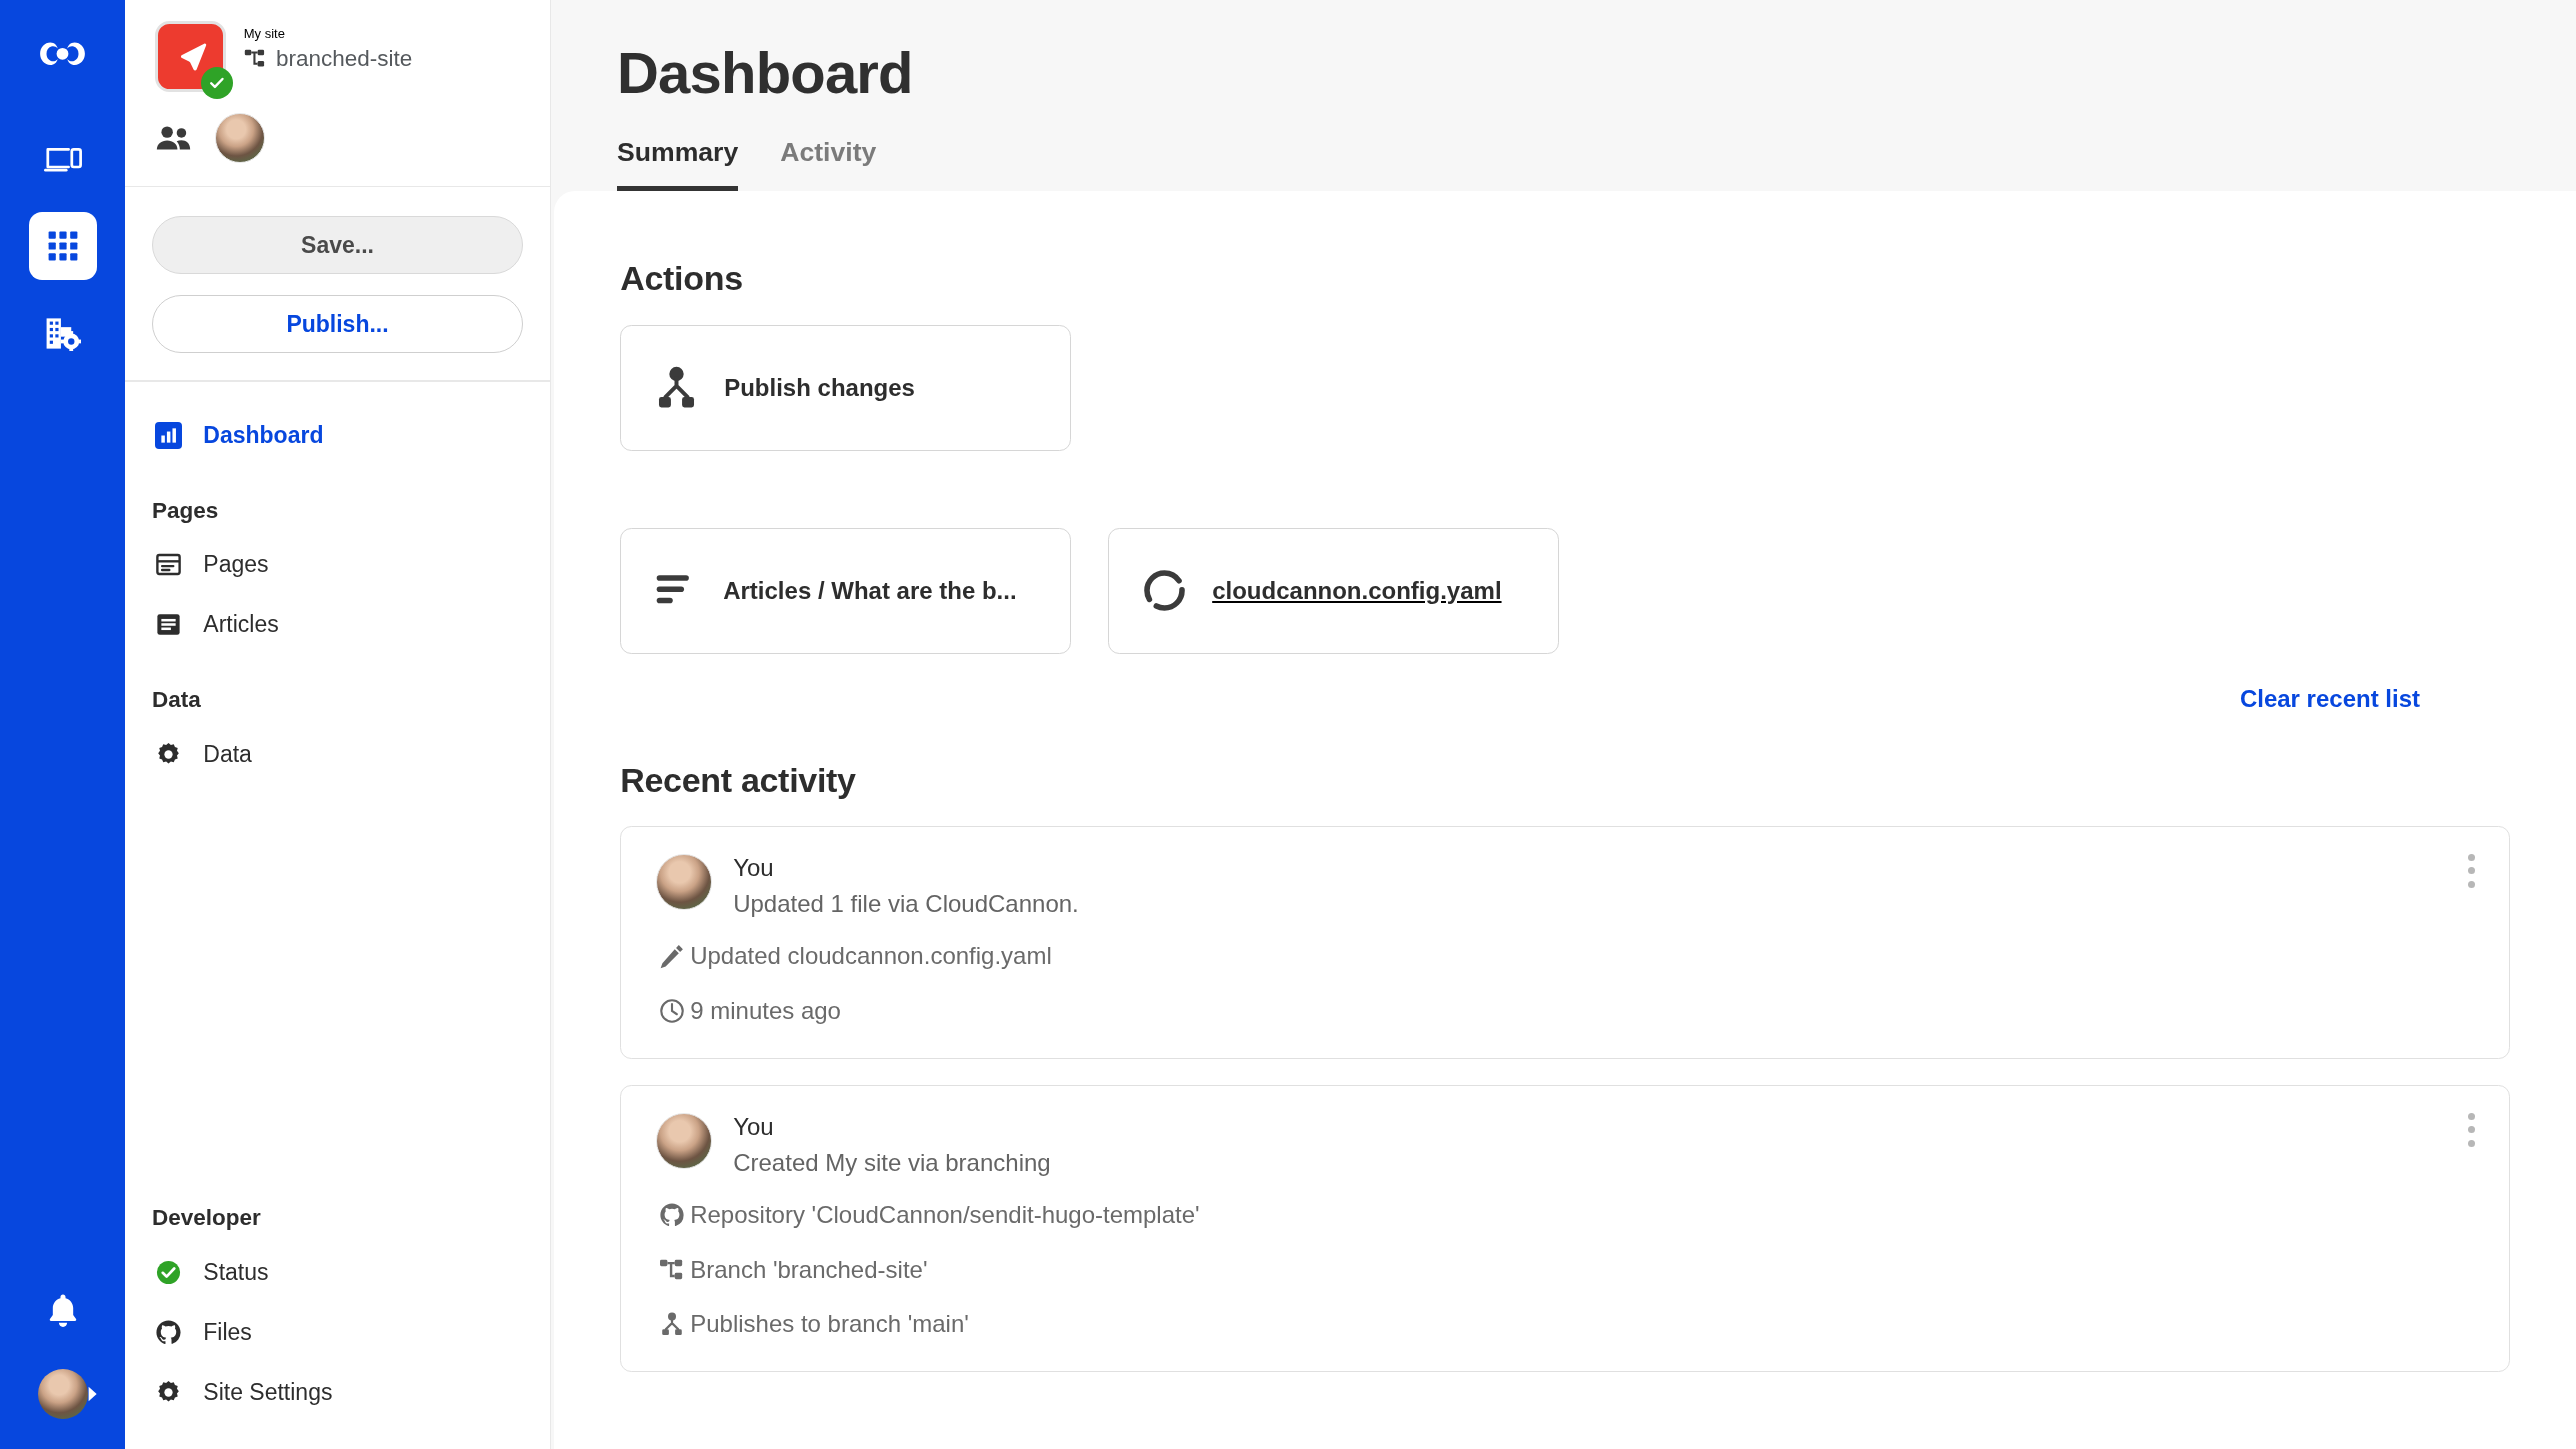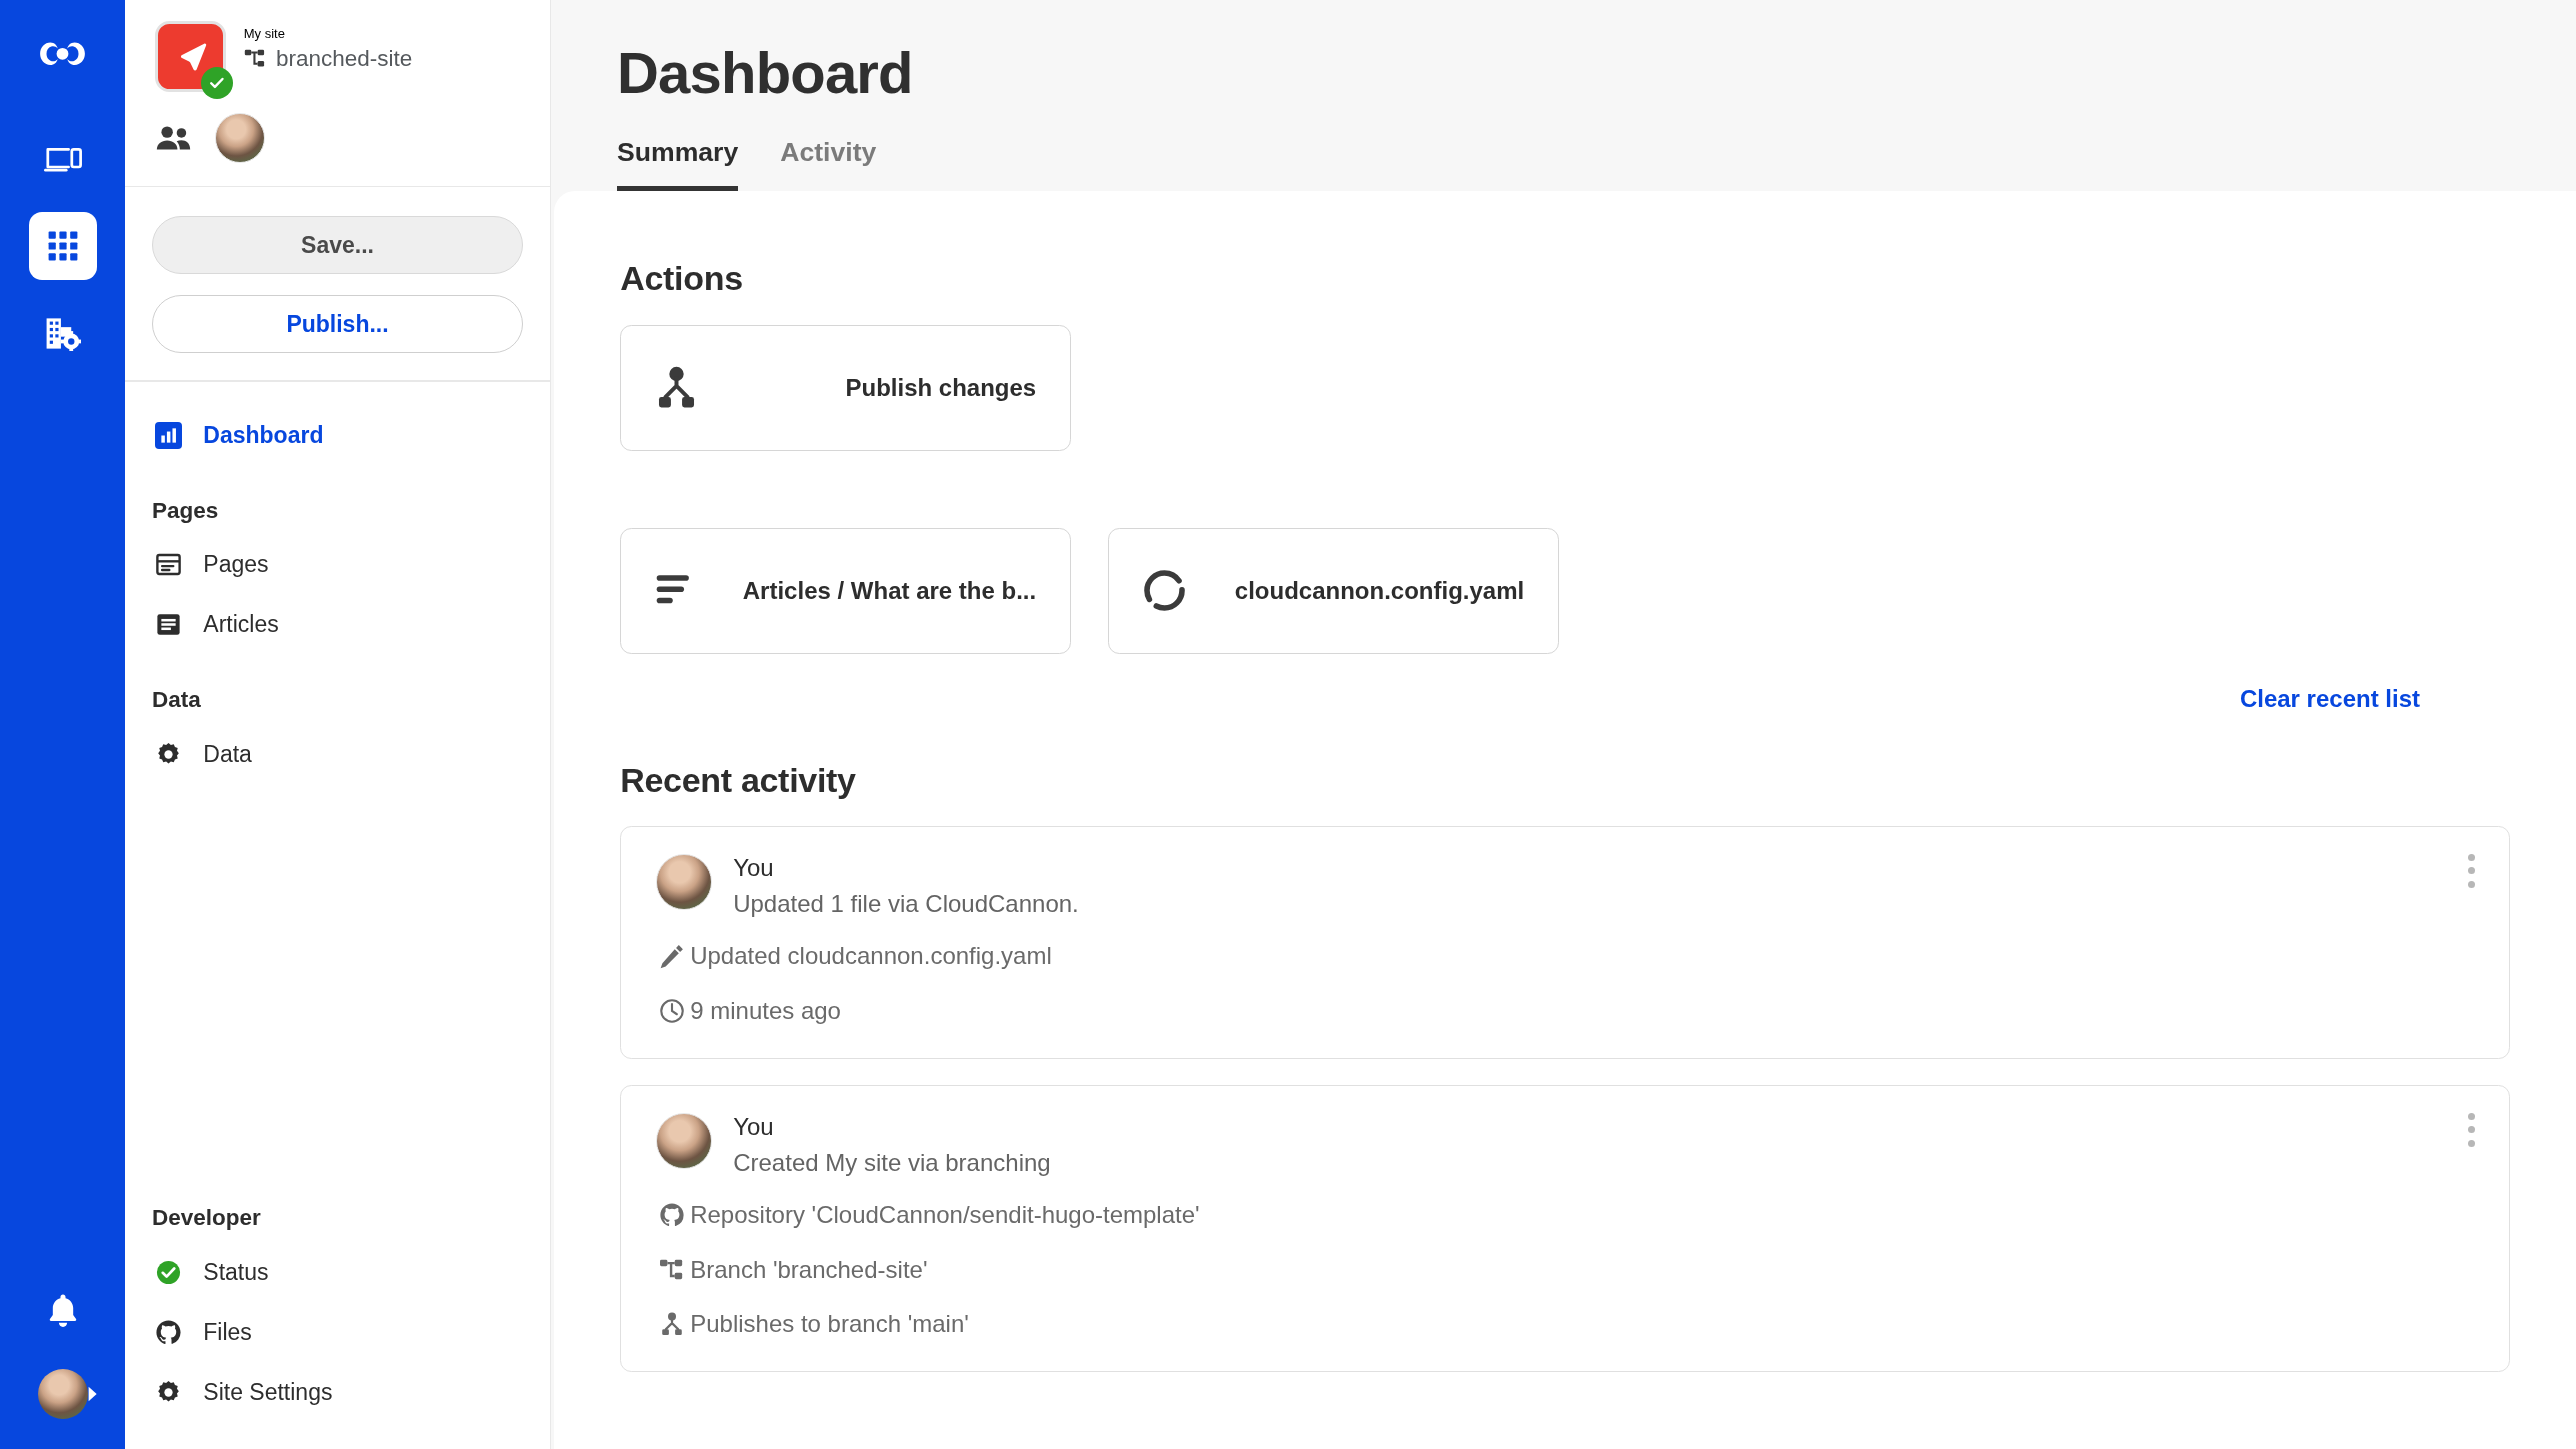--- a/index.html
+++ b/index.html
@@ -112,25 +112,25 @@
   .section-title { font-size: 34px; font-weight: 700; color: #2d2d2d; letter-spacing: -0.3px; }
   .s-actions { padding-top: 68px; }
   .s-recent { padding-top: 50px; }
   .s-activity { padding-top: 48px; }
 
   .card-row { display: flex; gap: 37px; margin-top: 27px; }
   .tile {
     border: 1.6px solid #d6d6d6; border-radius: 11.3px;
     background: #fff; height: 126px;
     display: flex; align-items: center; gap: 26px;
-    padding: 0 34px; cursor: pointer; justify-content: space-between;
+    padding: 0 34px; cursor: pointer;
   }
   .tile-label { font-size: 24px; font-weight: 700; color: #2d2d2d; white-space: nowrap; }
   .tile-w1 { width: 451px; }
-  .tile-w2 { width: 451px; }
+  .tile-w2 { width: 451px; text-decoration: underline; }
 
   .clear-link {
     display: block; text-align: right;
     font-size: 24px; font-weight: 700; color: #0747DE;
     margin-top: 31px; padding-right: 90px; cursor: pointer;
   }
 
   .activity-card {
     position: relative;
     border: 1.6px solid #e0e0e0; border-radius: 11.3px; background: #fff;

